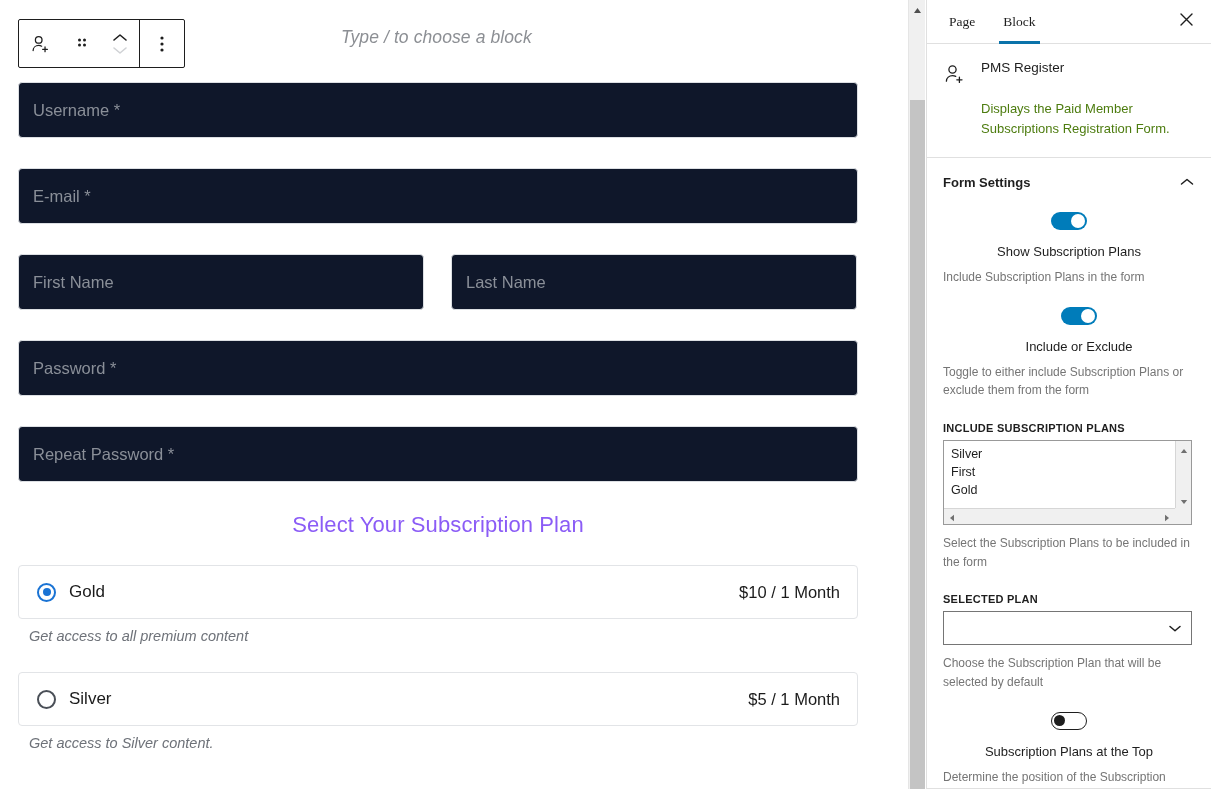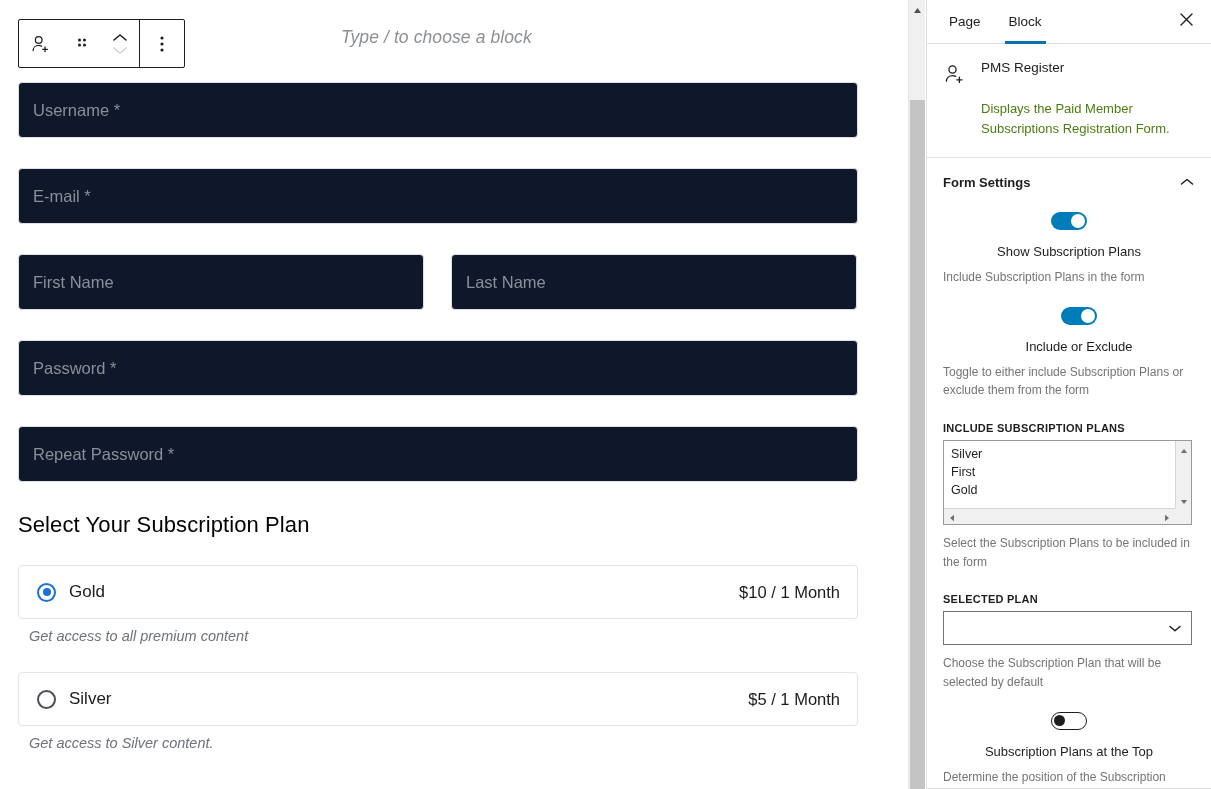--- a/index.html
+++ b/index.html
@@ -50,22 +50,22 @@
   .field {
     width: 840px; height: 56px; border: 1px solid #dcdfe3;
     border-radius: 4px; background: #0f172a; margin-bottom: 30px;
     display: flex; align-items: center; padding: 0 14px;
   }
   .field .ph { font-size: 16.5px; color: #8a8f98; font-family:"Liberation Sans", sans-serif; }
   .row2 { display: flex; gap: 27px; margin-bottom: 30px; }
   .row2 .field { width: 406px; margin-bottom: 0; }
 
   .plans-title {
-    font-size: 22px; color: #000000; font-weight: 400;
-    margin: 14px 0 0 0; letter-spacing: .1px;
+    font-size: 22px; color: #8b5cf6; font-weight: 400;
+    margin: 14px 0 0 0; letter-spacing: .1px; text-align: center;
   }
   .plan-list { margin-top: 27px; }
   .plan-box {
     width: 840px; height: 54px; border: 1px solid #e2e4e7; border-radius: 4px;
     display: flex; align-items: center; justify-content: space-between;
     padding: 0 17px 0 18px; background: #fff;
   }
   .plan-left { display: flex; align-items: center; gap: 13px; }
   .radio {
     width: 19px; height: 19px; border-radius: 50%;
@@ -102,21 +102,21 @@
     background: #fff; border-left: 1px solid #e0e0e0;
     font-family: "Liberation Sans", sans-serif;
   }
   .sb-tabs {
     height: 44px; display: flex; align-items: flex-start;
     border-bottom: 1px solid #e0e0e0; position: relative; padding-left: 8px;
   }
   .sb-tab {
     height: 43px; line-height: 43px; padding: 0 14px; font-size: 13.5px;
     color: #1e1e1e; cursor: pointer; position: relative; background: none;
-    border: none; font-family: Liberation Sans, sans-serif;
+    border: none; font-family: Liberation Serif, serif;
   }
   .sb-tab.active { color: #1e1e1e; font-weight: 400; }
   .sb-tab.active::after {
     content: ""; position: absolute; left: 10px; right: 10px; bottom: -1px;
     height: 3px; background: #0b73aa;
   }
   .sb-close {
     position: absolute; right: 8px; top: 4px; width: 34px; height: 34px;
     display: flex; align-items: center; justify-content: center;
     background: none; border: none; cursor: pointer;

